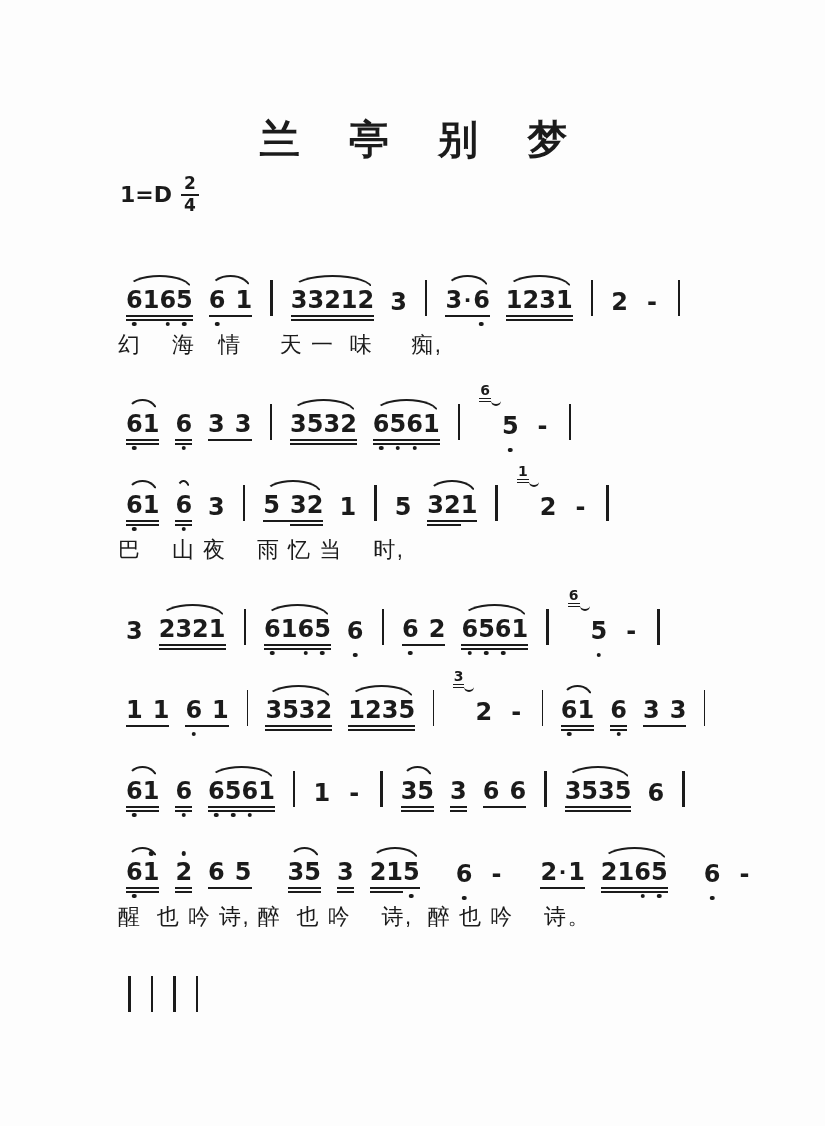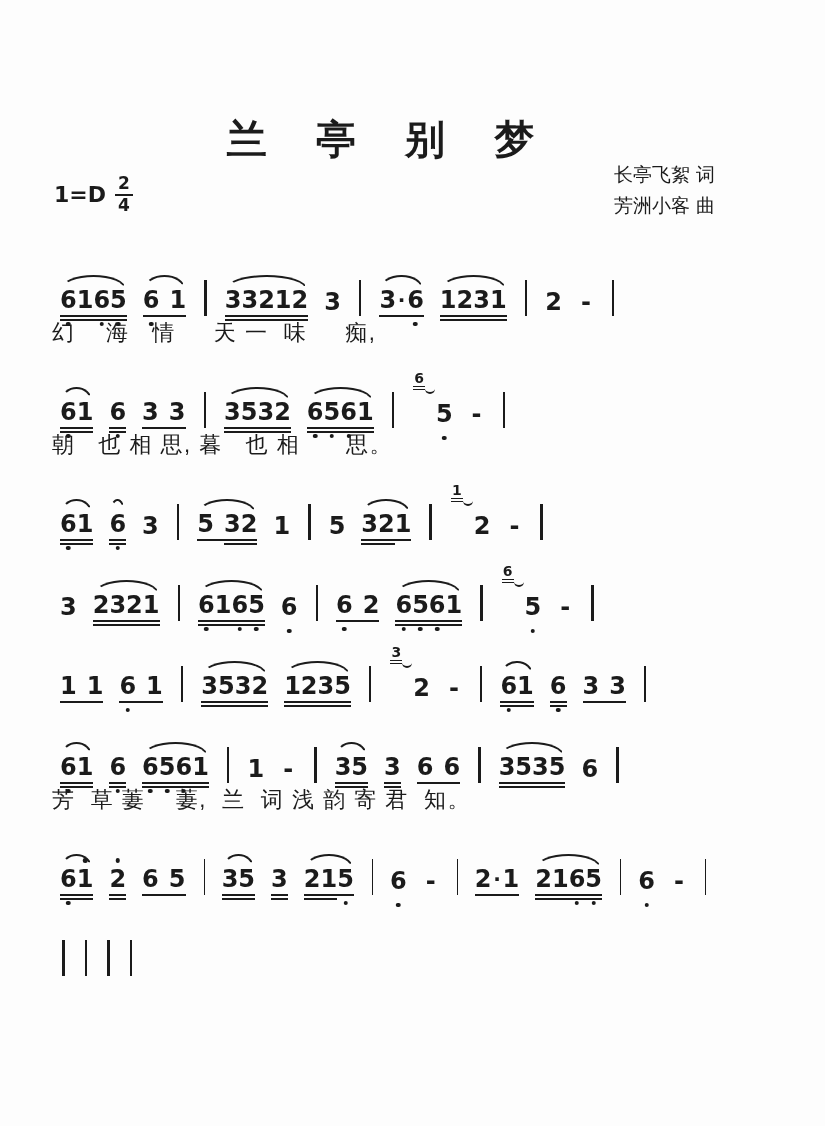--- a/index.html
+++ b/index.html
@@ -1,19 +1,19 @@
 <!DOCTYPE html>
 <html><head>
 <meta charset="utf-8">
 <style>
   :root{ --ink:#1b1b1b; }
   html,body{margin:0;padding:0;background:#e9e9e9;}
   .page{
     width:825px;height:1126px;margin:0 auto;background:#fdfdfd;
-    box-sizing:border-box;padding:0 110px 0 52px;overflow:hidden;
+    box-sizing:border-box;padding:0 110px 0 118px;overflow:hidden;
     color:var(--ink);font-family:"Liberation Sans",sans-serif;
   }
   
   .title{
     text-align:center;font-family:"Liberation Sans",sans-serif;font-weight:bold;
     font-size:40px;letter-spacing:6px;word-spacing:26px;white-space:pre;
     padding-top:112px;
   }
   .meta-row{position:relative;height:66px;}
   .keysig{position:absolute;left:2px;top:8px;display:flex;align-items:center;
@@ -45,41 +45,37 @@
   .ld{position:absolute;left:50%;transform:translateX(-50%);bottom:-14px;
     width:4.5px;height:4.5px;border-radius:50%;background:var(--ink);}
   .hd{position:absolute;left:50%;transform:translateX(-50%);top:-9px;
     width:4.5px;height:4.5px;border-radius:50%;background:var(--ink);}
   .bar{width:2.5px;height:36px;background:var(--ink);margin:0 10px 1px 10px;align-self:flex-end;}
   .grace{position:relative;align-self:flex-start;top:0;margin:0 3px 0 9px;
     font-family:"DejaVu Sans",sans-serif;font-weight:bold;font-size:14px;line-height:1;
     border-bottom:4px double var(--ink);padding:0 1px 1px;}
   .grace::after{content:"";position:absolute;right:-10px;bottom:-8px;width:10px;height:8px;
     border-bottom:2px solid var(--ink);border-radius:0 0 70% 70%;}
-  .lyr{margin-top:1px;font-size:22px;letter-spacing:1.5px;white-space:pre;
+  .lyr{margin-top:13px;font-size:22px;letter-spacing:1.5px;white-space:pre;
     font-family:"Liberation Sans",sans-serif;}
 </style>
 </head>
 <body>
 
 <div class="page">
   <div class="title">兰 亭 别 梦</div>
 
   <div class="meta-row">
     <div class="keysig">
       <span class="k">1=D</span>
       <span class="ts">
         <span class="ts-top">2</span>
         <span class="ts-bottom">4</span>
       </span>
     </div>
-    <div class="credits">
-      <div>长亭飞絮 词</div>
-      <div>芳洲小客 曲</div>
-    </div>
   </div>
 
   <div id="score">
       <div class="mline">
         <div class="notes">
           <span class="grp arc">
             <span class="part u2">
               <span class="ch">6<i class="ld"></i></span>
               <span class="ch">1</span>
               <span class="ch">6<i class="ld"></i></span>
@@ -183,21 +179,20 @@
               <span class="ch">5<i class="ld"></i></span>
             </span>
           </span>
           <span class="grp">
             <span class="part">
               <span class="ch">-</span>
             </span>
           </span>
           <span class="bar"></span>
         </div>
-        <div class="lyr">朝   也 相 思, 暮   也 相      思。</div>
       </div>
       <div class="mline">
         <div class="notes">
           <span class="grp arc">
             <span class="part u2">
               <span class="ch">6<i class="ld"></i></span>
               <span class="ch">1</span>
             </span>
           </span>
           <span class="grp arc">
@@ -248,20 +243,21 @@
               <span class="ch">2</span>
             </span>
           </span>
           <span class="grp">
             <span class="part">
               <span class="ch">-</span>
             </span>
           </span>
           <span class="bar"></span>
         </div>
+        <div class="lyr">巴    山 夜    雨 忆 当    时,</div>
       </div>
       <div class="mline">
         <div class="notes">
           <span class="grp">
             <span class="part">
               <span class="ch">3</span>
             </span>
           </span>
           <span class="grp arc">
             <span class="part u2">
@@ -443,21 +439,20 @@
               <span class="ch">5</span>
             </span>
           </span>
           <span class="grp">
             <span class="part">
               <span class="ch">6</span>
             </span>
           </span>
           <span class="bar"></span>
         </div>
-        <div class="lyr">芳  草 萋    萋,  兰  词 浅 韵 寄 君  知。</div>
       </div>
       <div class="mline">
         <div class="notes">
           <span class="grp arc">
             <span class="part u2">
               <span class="ch">6<i class="ld"></i></span>
               <span class="ch">1<i class="hd"></i></span>
             </span>
           </span>
           <span class="grp">
@@ -526,20 +521,21 @@
               <span class="ch">6<i class="ld"></i></span>
             </span>
           </span>
           <span class="grp">
             <span class="part">
               <span class="ch">-</span>
             </span>
           </span>
           <span class="bar"></span>
         </div>
+        <div class="lyr">醒  也 吟 诗, 醉  也 吟    诗,  醉 也 吟    诗。</div>
       </div>
       <div class="mline">
         <div class="notes">
           <span class="bar"></span>
           <span class="bar"></span>
           <span class="bar"></span>
           <span class="bar"></span>
         </div>
       </div>
     </div>

